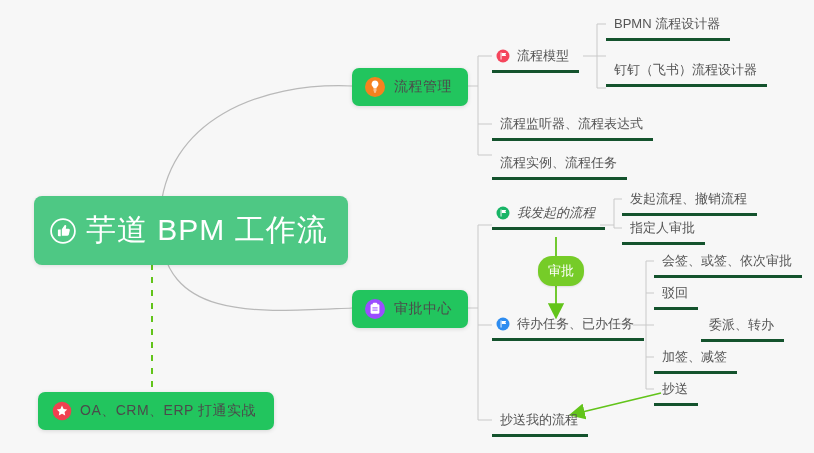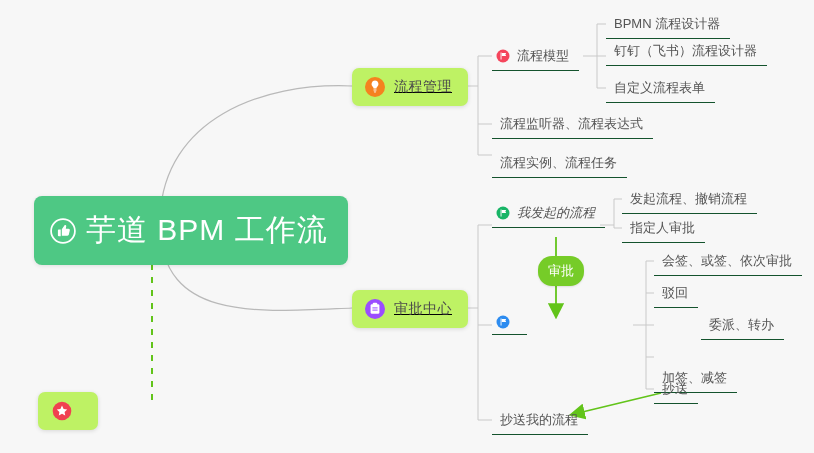--- a/index.html
+++ b/index.html
@@ -31,25 +31,24 @@
   .node {
     position: absolute;
     display: flex;
     align-items: center;
     box-sizing: border-box;
     white-space: nowrap;
   }
 
   
   .card {
-    background: #bef264;
+    background: #22c55e;
     border-radius: 7px;
     box-shadow: 0 1px 4px rgba(0,0,0,0.13);
     padding: 8px 16px 8px 12px;
-    text-decoration: underline;
   }
   .card .label {
     font-size: 14px;
     color: #4b4b4b;
     letter-spacing: .5px;
   }
 
   
   .root {
     background: #4ec884;
@@ -61,21 +60,21 @@
     font-size: 30px;
     color: #ffffff;
     letter-spacing: 1px;
   }
 
   
   .plain {
     font-size: 13px;
     color: #555555;
     padding: 4px 10px 5px 8px;
-    border-bottom: 1px solid #14532d;
+    border-bottom: 3px solid #14532d;
     background: transparent;
   }
   .plain.withicon { padding-left: 4px; }
 
   
   .icon {
     display: inline-flex;
     align-items: center;
     justify-content: center;
     flex: none;
@@ -183,25 +182,22 @@
         <circle cx="7" cy="7" r="6.5" fill="#f5455c"></circle>
         <path fill="#ffffff" d="M4.6 3.4h.9v7.2h-.9zM5.9 3.9h3.8c.3 0 .5.3.3.6l-.7 1 .7 1c.2.3 0 .6-.3.6H5.9z"></path>
       </svg>
     </span>
     <span>流程模型</span>
   </div>
 
   <div class="node plain" style="left:606px; top:11px;">
     <span>BPMN 流程设计器</span>
   </div>
-  <div class="node plain" style="left:606px; top:38px;">
+  <div class="node plain" style="left:606px; top:57px;">
     <span>钉钉（飞书）流程设计器</span>
-  </div>
-  <div class="node plain" style="left:606px; top:75px;">
-    <span>自定义流程表单</span>
   </div>
 
   <div class="node plain" style="left:492px; top:111px;">
     <span>流程监听器、流程表达式</span>
   </div>
   <div class="node plain" style="left:492px; top:150px;">
     <span>流程实例、流程任务</span>
   </div>
 
   <div class="node card" style="left:352px; top:290px;align-items:center;">
@@ -234,46 +230,48 @@
     <span>指定人审批</span>
   </div>
 
   <div class="node plain withicon" style="left:492px; top:311px;">
     <span class="icon ic-sm">
       <svg viewBox="0 0 14 14" width="14" height="14">
         <circle cx="7" cy="7" r="6.5" fill="#2d8cf0"></circle>
         <path fill="#ffffff" d="M4.6 3.4h.9v7.2h-.9zM5.9 3.9h3.8c.3 0 .5.3.3.6l-.7 1 .7 1c.2.3 0 .6-.3.6H5.9z"></path>
       </svg>
     </span>
+    <span>待办任务、已办任务</span>
   </div>
 
   <div class="node plain" style="left:654px; top:248px;">
     <span>会签、或签、依次审批</span>
   </div>
   <div class="node plain" style="left:654px; top:280px;align-items:flex-end;">
     <span>驳回</span>
   </div>
   <div class="node plain" style="left:654px; top:312px;margin-left:47px;">
     <span>委派、转办</span>
   </div>
-  <div class="node plain" style="left:654px; top:344px;margin-top:21px;">
+  <div class="node plain" style="left:654px; top:344px;">
     <span>加签、减签</span>
   </div>
   <div class="node plain" style="left:654px; top:376px;">
     <span>抄送</span>
   </div>
 
   <div class="node plain" style="left:492px; top:407px;">
     <span>抄送我的流程</span>
   </div>
 
   <div class="chip" style="left:538px; top:256px;">审批</div>
 
   <div class="node card" style="left:38px; top:392px; padding:9px 18px 9px 14px;">
     <span class="icon ic-md">
       <svg viewBox="0 0 20 20" width="20" height="20">
         <circle cx="10" cy="10" r="9.3" fill="#f04150"></circle>
         <path fill="#ffffff" d="M10 4.6l1.6 3.3 3.6.5-2.6 2.5.6 3.6-3.2-1.7-3.2 1.7.6-3.6-2.6-2.5 3.6-.5z"></path>
       </svg>
     </span>
+    <span class="label">OA、CRM、ERP 打通实战</span>
   </div>
 
 </div>
 
 </body></html>

